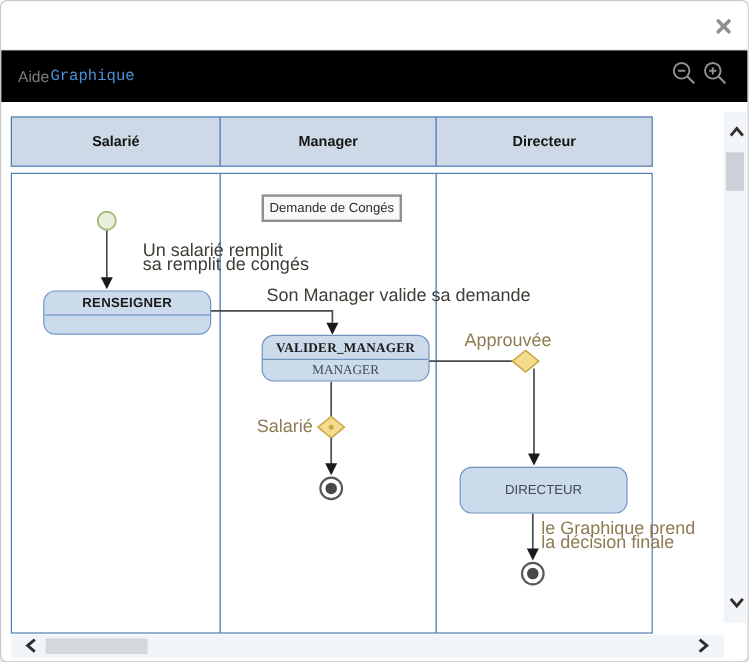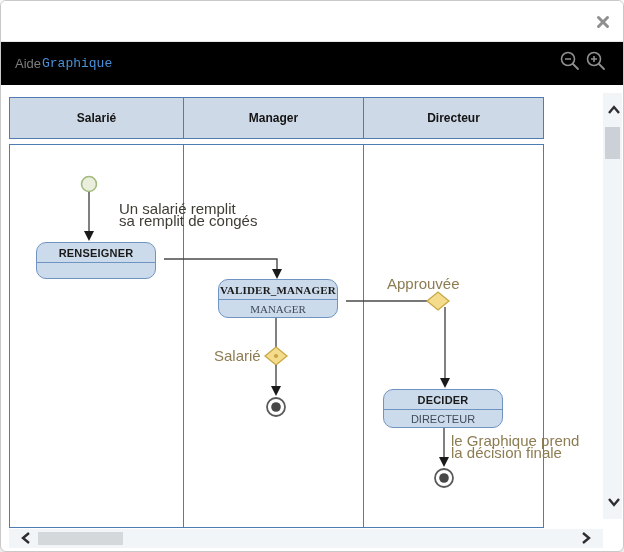--- a/index.html
+++ b/index.html
@@ -33,21 +33,21 @@
   .lane-body { position:absolute; top:143px; height:384px; background:#fff; border:1px solid #4f7cb3; }
   #lane-body-salarie { left:8px;  width:175px; }
   #lane-body-manager { left:182px; width:181px; }
   #lane-body-directeur { left:362px; width:181px; }
   #edges-svg { position:absolute; left:0; top:0; width:624px; height:552px; pointer-events:none; }
   
   #process-title-box { position:absolute; left:217px; top:161px; width:117px; height:23px;
     background:#f9f9f9; border:2px solid #8f8f8f; display:flex; align-items:center; justify-content:center;
     font-size:11px; color:#2e2e2e; white-space:nowrap; }
   
-  .node { position:absolute; width:120px; border:1.5px solid #7094c2; border-radius:10px;
+  .node { position:absolute; width:140px; border:1.5px solid #7094c2; border-radius:10px;
     background:#ccdbeb; overflow:hidden; display:flex; flex-direction:column; }
   .node-name { flex:0 0 20px; border-bottom:1px solid #7094c2; display:flex; align-items:center;
     justify-content:center; font-size:11px; font-weight:bold; color:#1a1a1a; letter-spacing:.2px; }
   .node-role { flex:1; display:flex; align-items:center; justify-content:center; font-size:11px; color:#3e4a57; }
   #node-renseigner { left:35px;  top:241px; height:37px; }
   #node-valider    { left:217px; top:278px; height:39px;font-family:Liberation Serif, serif; }
   #node-decider    { left:382px; top:388px; height:39px; }
   
   .edge-label { position:absolute; font-size:15px; line-height:12px; color:#3f3d35; white-space:nowrap; }
   #label-start   { left:118px; top:202px; }
@@ -131,37 +131,38 @@
 
       <path d="M275,317 L275,346" stroke="#4a4a4a" stroke-width="1.4" fill="none"></path>
       <polygon points="264,355 275,346 286,355 275,364" fill="#f4dc8c" stroke="#c7a847" stroke-width="1.3"></polygon>
       <circle cx="275" cy="355" r="2.1" fill="#c7a847"></circle>
       <path d="M275,364 L275,386" stroke="#4a4a4a" stroke-width="1.4" fill="none"></path>
       <polygon points="270,385 280,385 275,395" fill="#1a1a1a"></polygon>
       <circle cx="275" cy="406" r="9" fill="#ffffff" stroke="#595959" stroke-width="1.8"></circle>
       <circle cx="275" cy="406" r="4.8" fill="#474747"></circle>
     </svg>
 
+    <div id="process-title-box">Demande de Congés</div>
 
     <div class="node" id="node-renseigner">
       <div class="node-name">RENSEIGNER</div>
     </div>
     <div class="node" id="node-valider">
       <div class="node-name">VALIDER_MANAGER</div>
       <div class="node-role">MANAGER</div>
     </div>
     <div class="node" id="node-decider">
-      <div class="node-name">DECIDER</div>
       <div class="node-role">DIRECTEUR</div>
     </div>
 
     <div class="edge-label" id="label-start">
       <div>Un salarié remplit</div>
       <div>sa remplit de congés</div>
     </div>
+    <div class="edge-label" id="label-manager">Son Manager valide sa demande</div>
     <div class="edge-label" id="label-approved">Approuvée</div>
     <div class="edge-label" id="label-rejected">Salarié</div>
     <div class="edge-label" id="label-final">
       <div>le Graphique prend</div>
       <div>la décision finale</div>
     </div>
 
     <div id="vscrollbar">
       <button class="vscroll-btn" id="vscroll-up">
         <svg width="14" height="10" viewBox="0 0 14 10">

